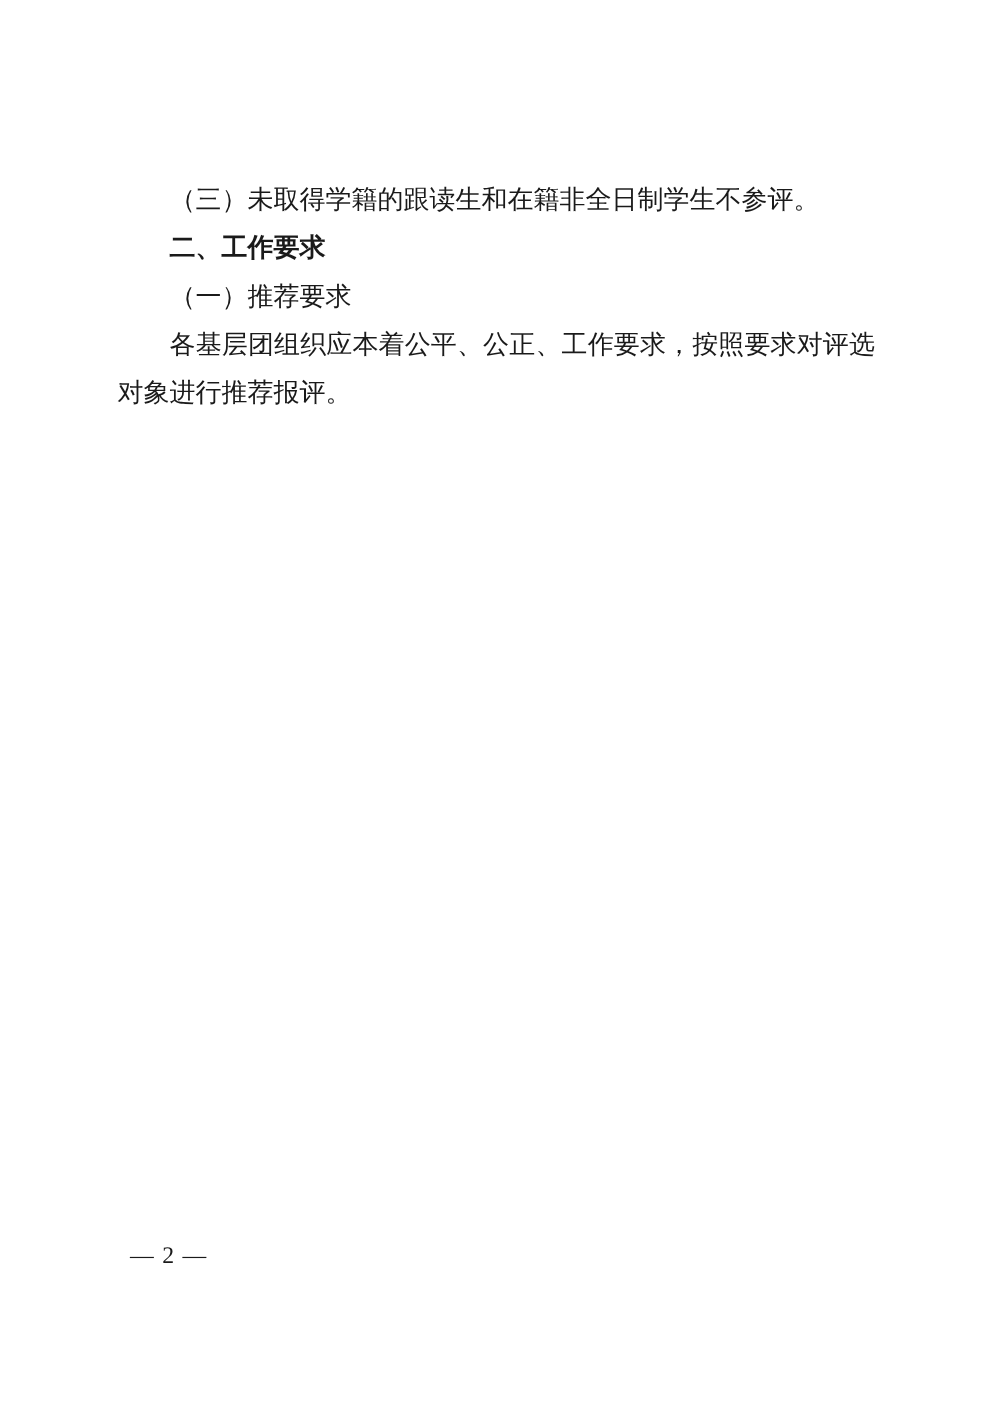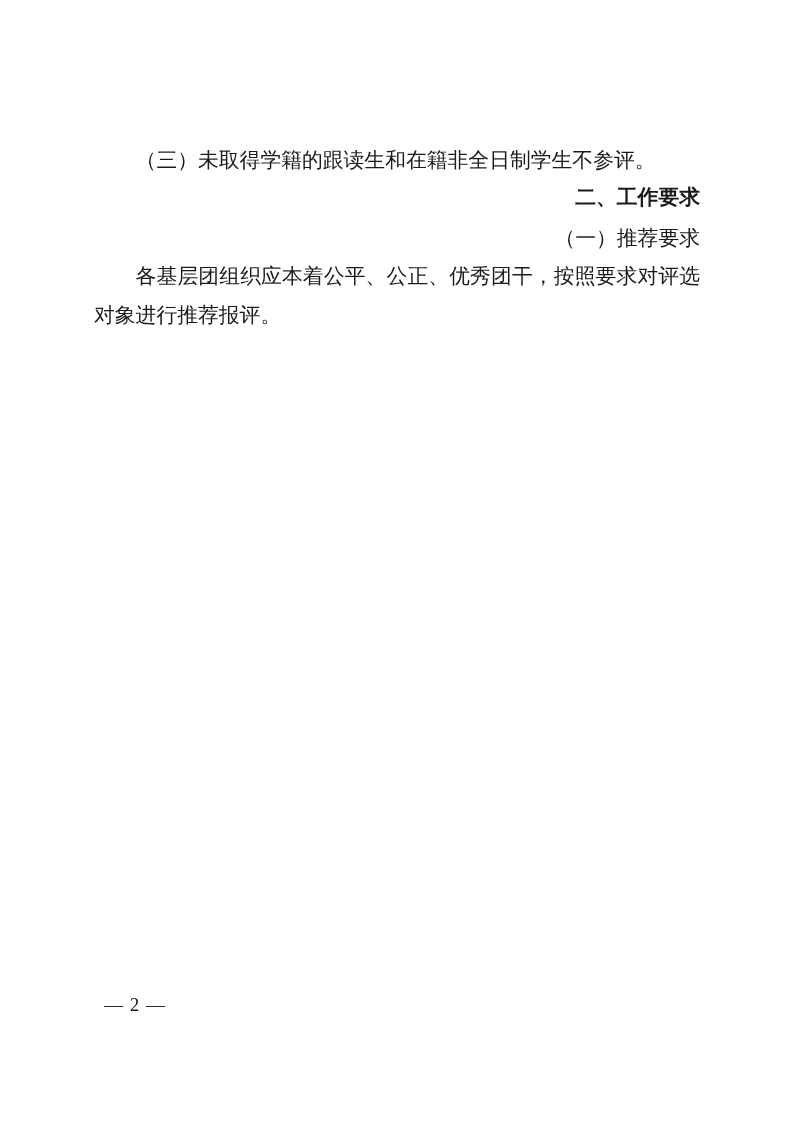--- a/index.html
+++ b/index.html
@@ -27,25 +27,25 @@
     text-justify: inter-ideograph;
   }
   .para {
     margin: 0;
     padding: 0;
     text-indent: 2em;
     word-break: break-all;
   }
   .para.heading1 {
     font-weight: 700;
-    font-family: Liberation Mono, monospace;
-    text-align: right;
+    font-family: Liberation Sans, sans-serif;
+    text-align: left;
   }
   .para.heading2 {
-    text-align: right;
+    text-align: left;
   }
   .run { font-weight: 400; }
   .run.bold { font-weight: 700; }
   .page-number {
     position: absolute;
     left: 104px;
     top: 994px;
     font-size: 19px;
     letter-spacing: 1px;
     color: #1a1a1a;
@@ -53,16 +53,16 @@
   }
 </style>
 </head>
 <body>
 
 <div class="doc-page">
   <div class="content">
       <p class="para body"><span class="run">（三）未取得学籍的跟读生和在籍非全日制学生不参评。</span></p>
       <p class="para heading1"><span class="run bold">二、工作要求</span></p>
       <p class="para heading2"><span class="run">（一）推荐要求</span></p>
-      <p class="para body"><span class="run">各基层团组织应本着公平、公正、优秀团干，按照要求对评选对象进行推荐报评。</span></p>
+      <p class="para body"><span class="run">各基层团组织应本着公平、公正、工作要求，按照要求对评选对象进行推荐报评。</span></p>
     </div>
   <div class="page-number">— 2 —</div>
 </div>
 
 </body></html>

